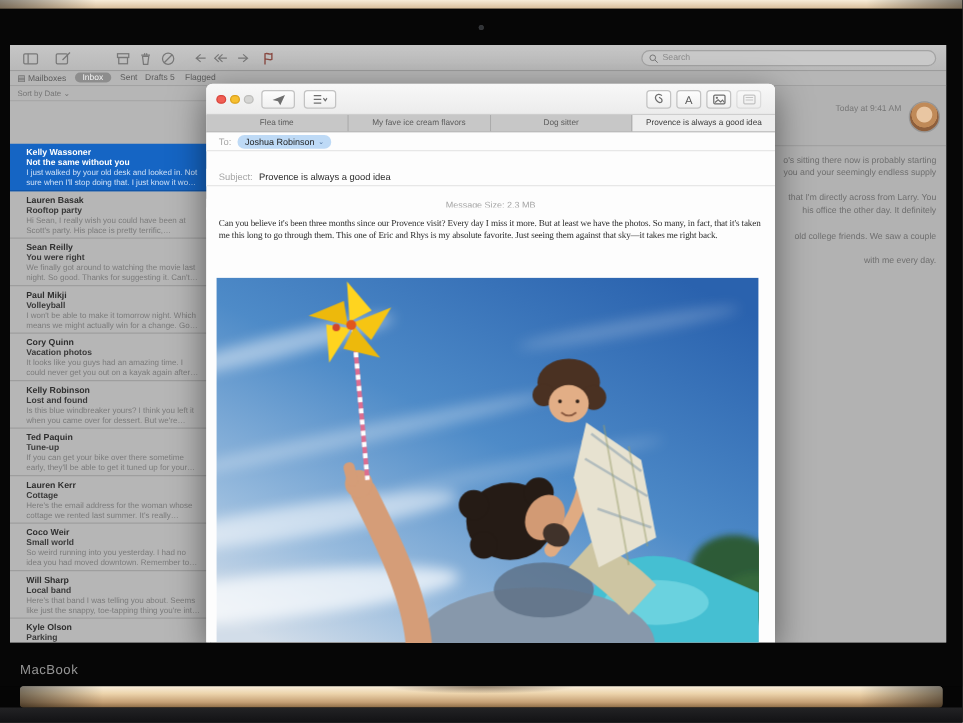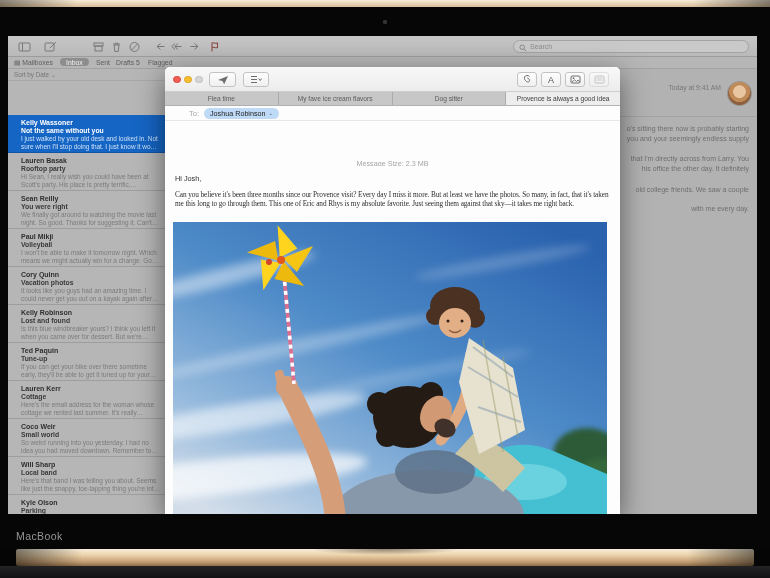--- a/index.html
+++ b/index.html
@@ -92,21 +92,21 @@
   .btn-stationery { left:424px; width:20px; opacity:.45; }
 
   .cw-tabs { position:absolute; left:0; top:25px; width:455px; height:14px; display:flex;
     background:#c7c7c7; border-bottom:1px solid #b2b2b2; }
   .cw-tab { flex:1 1 25%; font-size:6.6px; color:#5c5c5c; text-align:center; line-height:14px;
     border-right:1px solid #ababab; white-space:nowrap; overflow:hidden; background:#c7c7c7; }
   .cw-tab:last-child { border-right:none; }
   .cw-tab.active { background:#ededed; color:#3c3c3c; }
 
   .cw-field { position:absolute; left:0; width:455px; border-bottom:1px solid #e7e7e7;
-    display:flex; align-items:center; padding:0 24px; background:#fdfdfd; }
+    display:flex; align-items:center; padding:0 10px; background:#fdfdfd; }
   .f-to { top:39px; height:15px; }
   .f-cc { top:54px; height:14px; }
   .f-subject { top:68px; height:14px; }
   .f-size { top:92px; height:17px;flex-direction:column; }
   .f-label { font-size:7.5px; color:#a5a5a5; margin-right:5px; }
   .f-value { font-size:7.5px; color:#2c2c2c; }
   .to-token { background:#bedaf6; border-radius:7px; padding:1px 6px; font-size:7.2px; color:#1d1d1d;
     display:flex; align-items:center; gap:3px; }
   .to-token .chev { font-size:5.5px; color:#4a6f9b; }
   .size-left { font-size:7.2px; color:#a5a5a5; }
@@ -338,36 +338,39 @@
         <div class="cw-tab active">Provence is always a good idea</div>
       </div>
 
       <div class="cw-field f-to">
         <span class="f-label">To:</span>
         <span class="to-token">
           <span>Joshua Robinson</span>
           <span class="chev">⌄</span>
         </span>
       </div>
+      <div class="cw-field f-subject">
+        <span class="f-label">Subject:</span>
+        <span class="f-value">Provence is always a good idea</span>
+      </div>
       <div class="cw-field f-size">
         <span class="size-left">Message Size: 2.3 MB</span>
         <span class="size-right">
           <span class="size-left">Image Size:</span>
           <span class="img-size-select">
             <span class="val">Actual Size</span>
             <span class="stepper">
                 <i class="up"></i>
                 <i class="down"></i>
               </span>
           </span>
         </span>
       </div>
 
       <div class="cw-body">
-        <div class="body-greeting">Hi Josh,</div>
         <div class="body-paragraph">Can you believe it's been three months since our Provence visit? Every day I miss it more. But at least we have the photos. So many, in fact, that it's taken me this long to go through them. This one of Eric and Rhys is my absolute favorite. Just seeing them against that sky—it takes me right back.</div>
         <div class="photo-wrap">
           <svg viewBox="0 0 434 292" preserveAspectRatio="none">
             <defs>
               <linearGradient id="sky" x1="85%" y1="0%" x2="10%" y2="100%">
                 <stop offset="0" stop-color="#2a62ae"></stop>
                 <stop offset="0.45" stop-color="#4e8bc8"></stop>
                 <stop offset="0.78" stop-color="#96badd"></stop>
                 <stop offset="1" stop-color="#d2dde9"></stop>
               </linearGradient>

